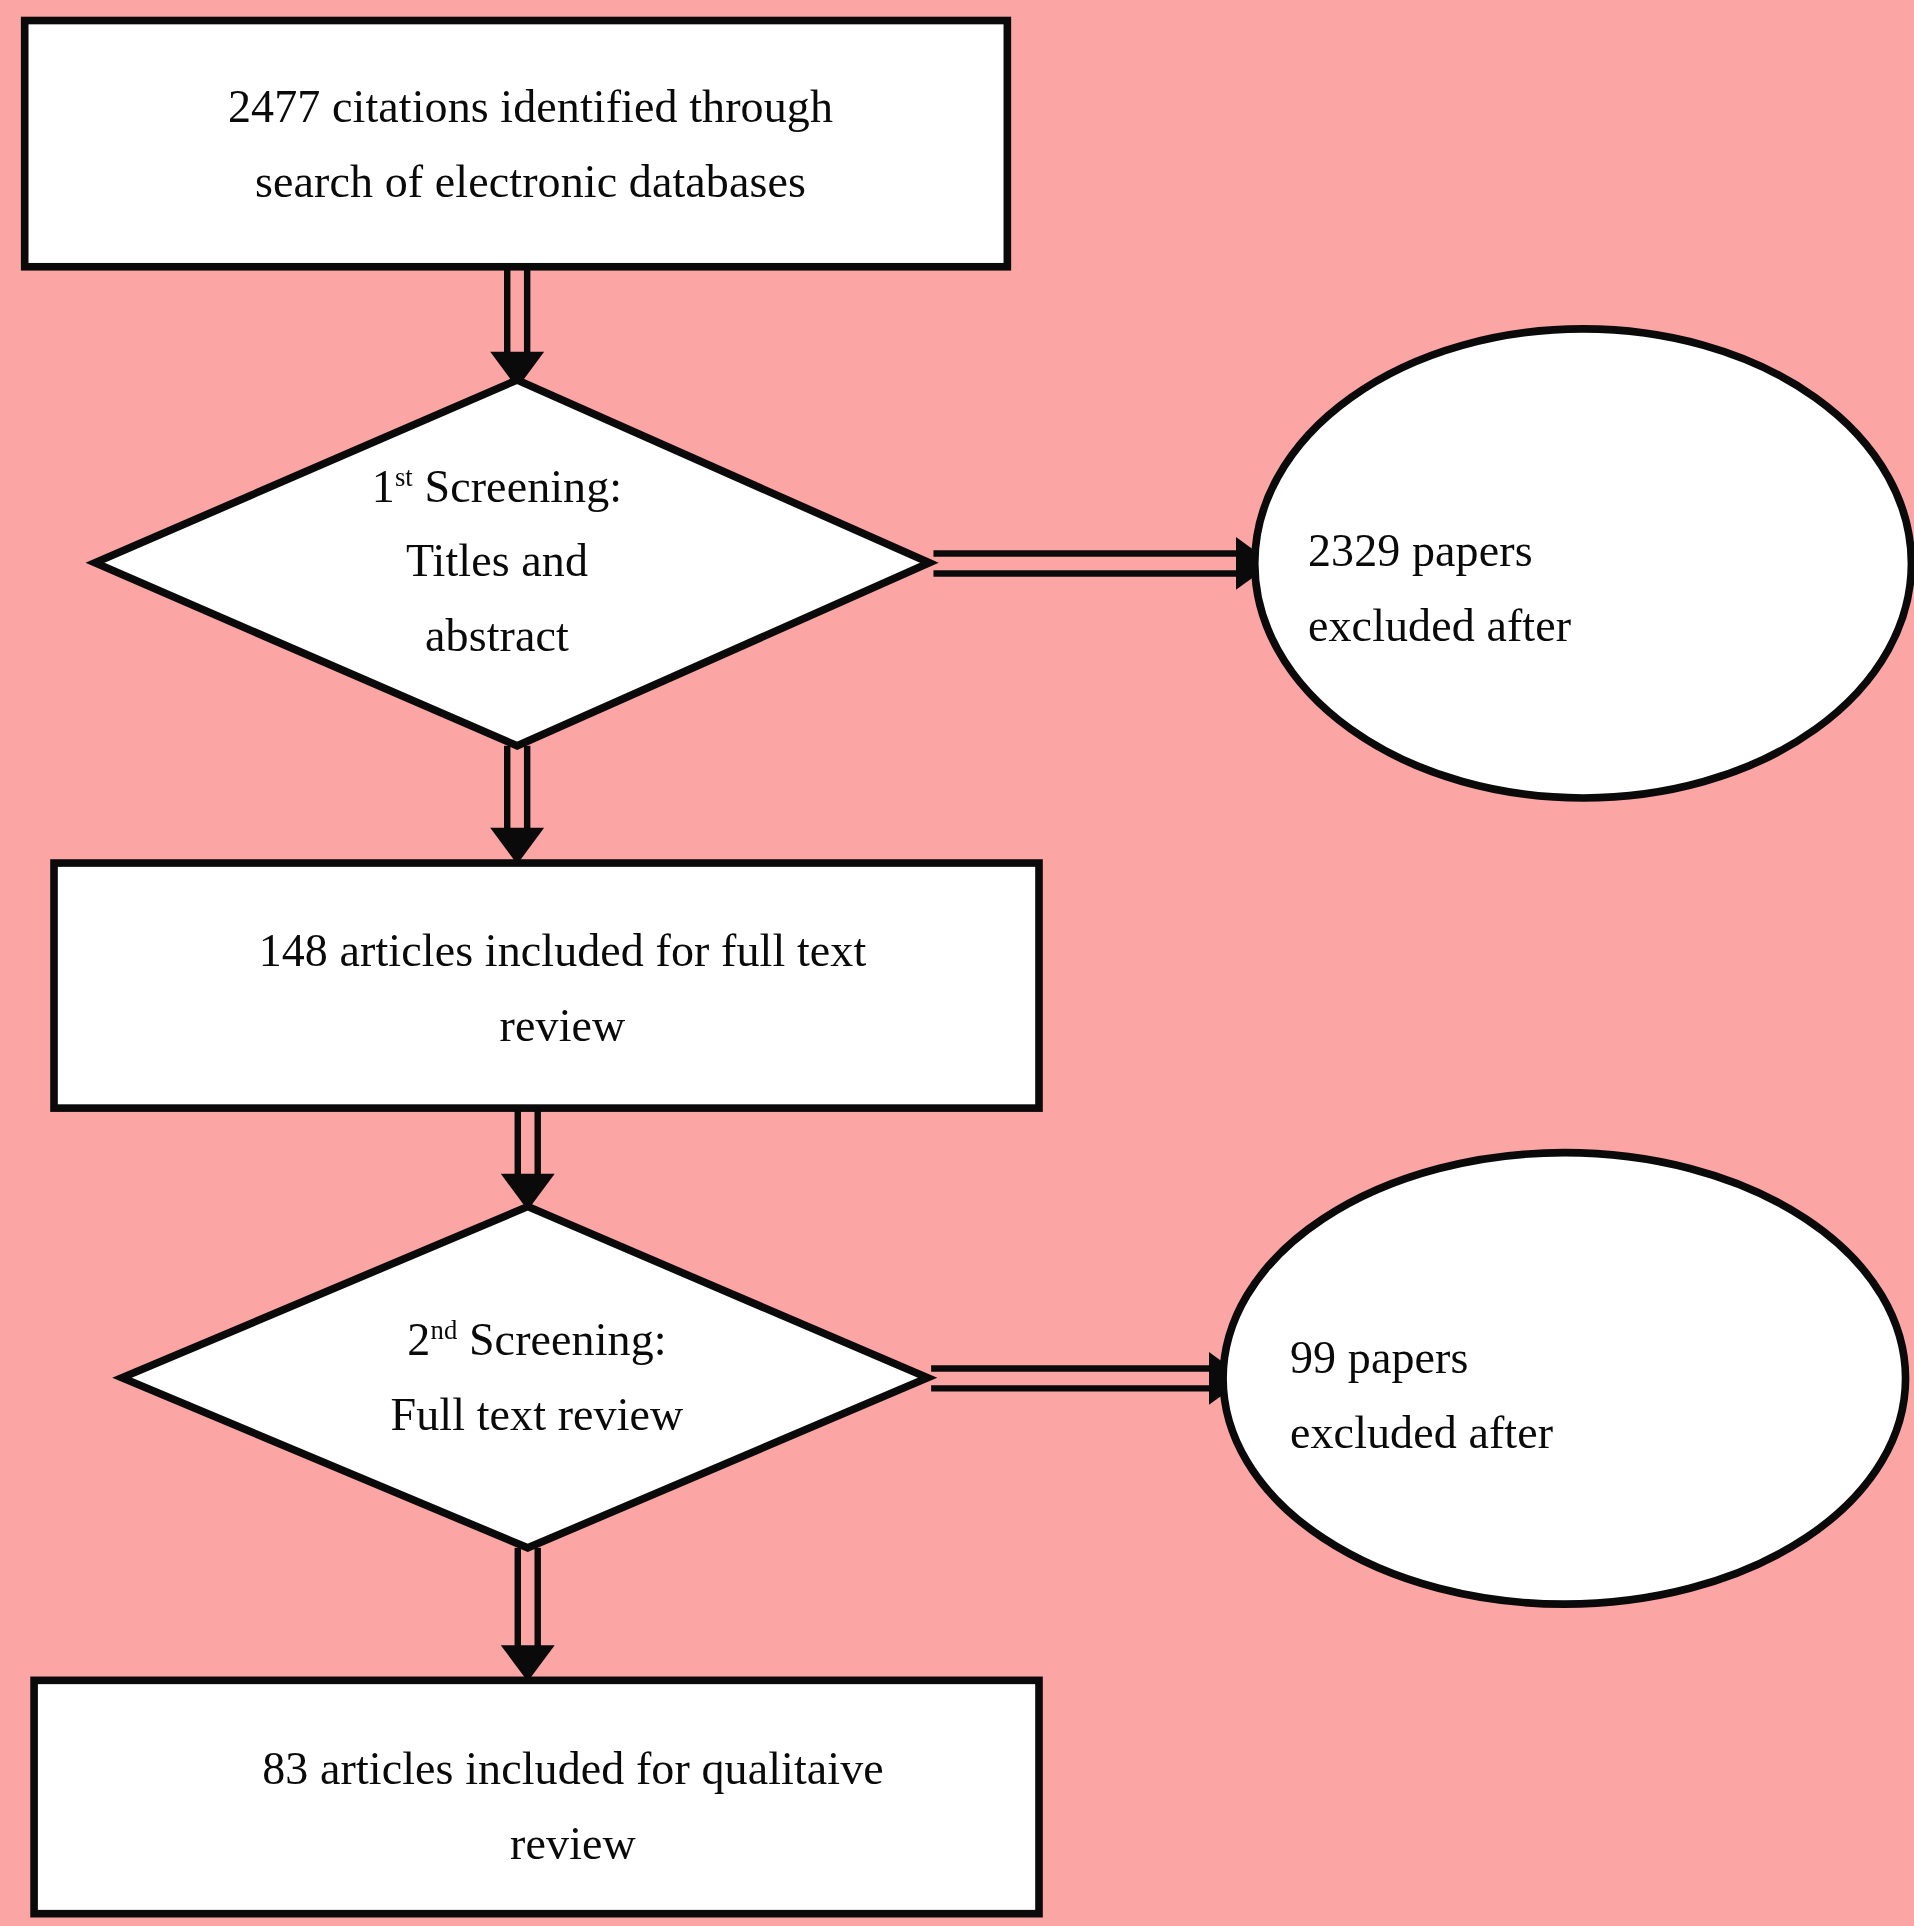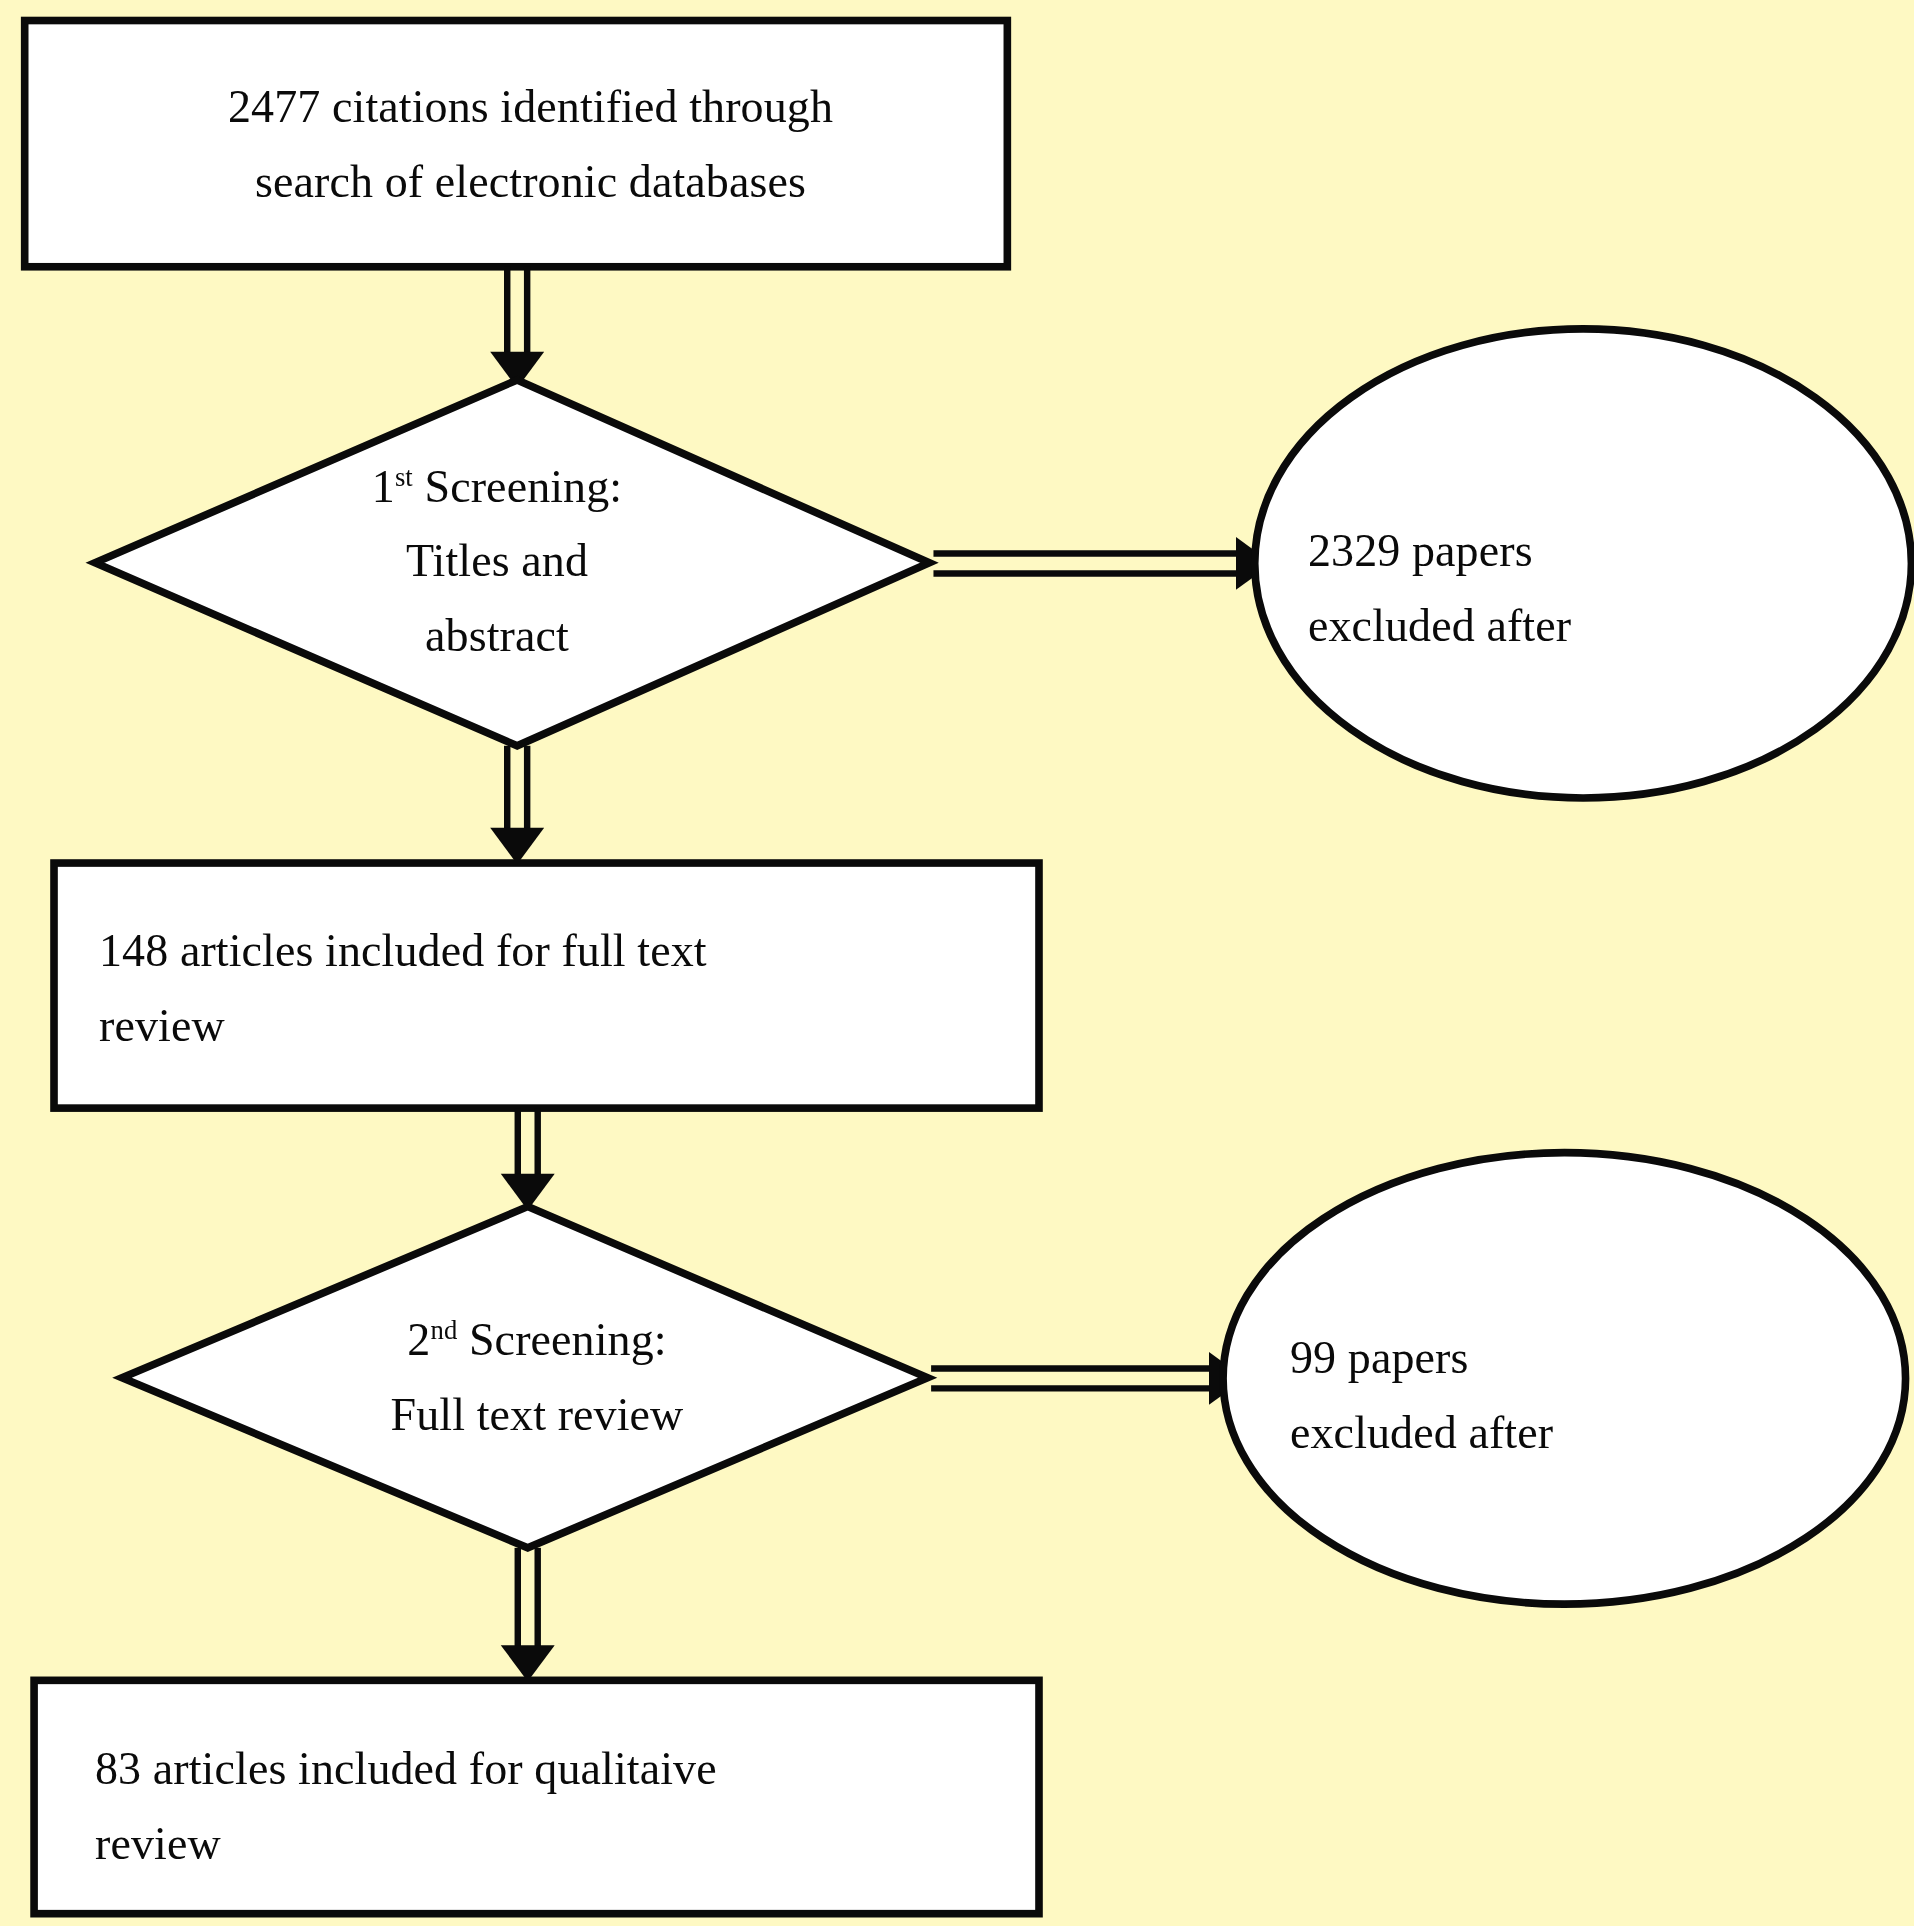--- a/index.html
+++ b/index.html
@@ -4,21 +4,21 @@
 <style>
   html, body {
     margin: 0;
     padding: 0;
     background: #ffffff;
   }
   #canvas {
     position: relative;
     width: 1915px;
     height: 1926px;
-    background: #fef9c3;
+    background: #fca5a5;
     font-family: "Liberation Serif", "DejaVu Serif", serif;
     overflow: hidden;
   }
   svg.flow {
     position: absolute;
     top: 0;
     left: 0;
     width: 1915px;
     height: 1926px;
   }
@@ -47,21 +47,21 @@
   
   #box1-text  { left: 35px;   top: 28px;   width: 991px; height: 233px; }
   #dia1-text  { left: 201px;  top: 368px;  width: 592px; height: 387px; }
   #ell1-text  { left: 1308px; top: 384px;  width: 551px;  height: 410px; }
   #box2-text  { left: 64px;  top: 877px; width: 962px; height: 223px; }
   #dia2-text  { left: 244px;  top: 1208px; width: 586px; height: 340px; }
   #ell2-text  { left: 1290px; top: 1208px; width: 563px;  height: 375px; }
   #box3-text  { left: 60px;   top: 1695px; width: 991px; height: 223px; }
 
   #box1-text  { align-items: center; }
-  #box2-text, #box3-text { align-items: flex-start; padding-left: 35px; box-sizing: border-box; }
+  #box2-text, #box3-text { align-items: center; padding-left: 35px; box-sizing: border-box; }
   #ell1-text, #ell2-text { align-items: flex-start; }
 </style>
 </head>
 <body>
 
 <div id="canvas">
 
   <svg class="flow" viewBox="0 0 3266 3285">
 
     <rect x="42" y="35" width="1676" height="420" fill="#ffffff" stroke="#0a0a0a" stroke-width="13"></rect>

